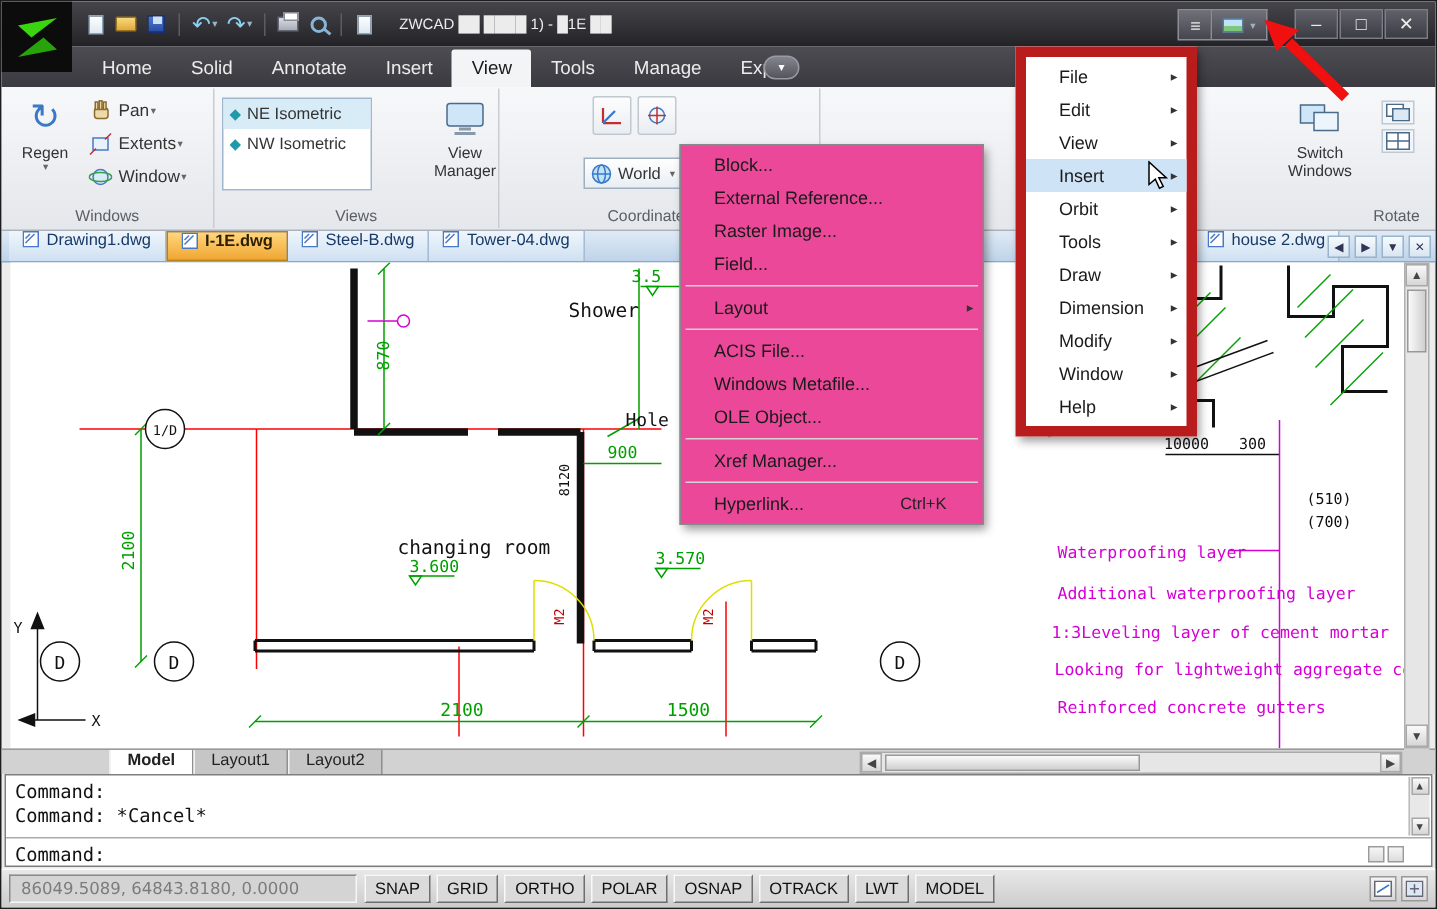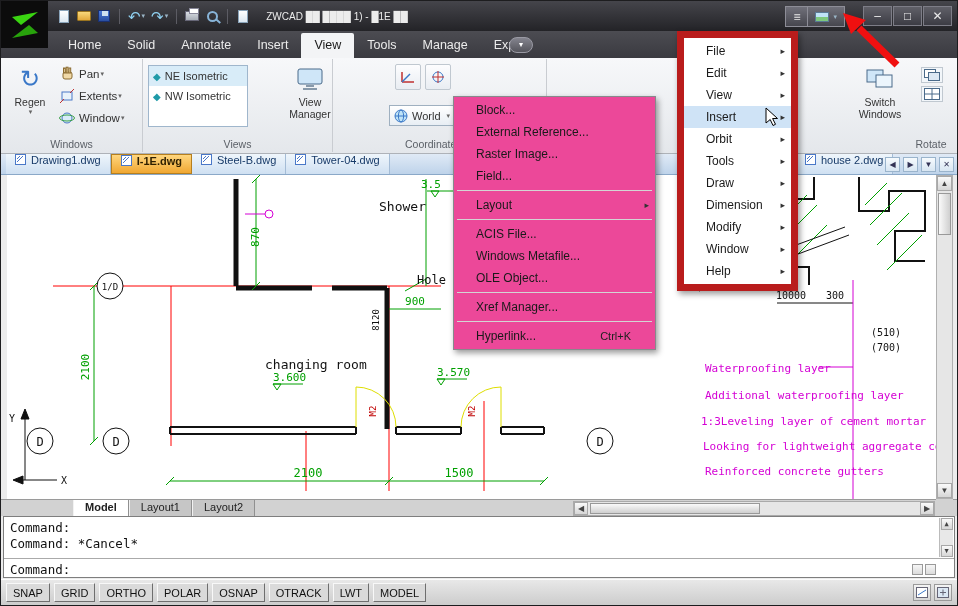--- a/index.html
+++ b/index.html
@@ -561,20 +561,21 @@
       <div class="scr-btn" style="width:12px;height:12px;font-size:7px">▲</div>
       <div class="scr-btn" style="width:12px;height:12px;font-size:7px">▼</div>
     </div>
     <div class="cmd-mini">
       <div class="mini-sq"></div>
       <div class="mini-sq"></div>
     </div>
   </div>
 
   <div class="status">
+    <div class="coords">86049.5089, 64843.8180, 0.0000</div>
     <div class="toggles">
 
         <div class="toggle">SNAP</div>
 
         <div class="toggle">GRID</div>
 
         <div class="toggle">ORTHO</div>
 
         <div class="toggle">POLAR</div>
 

